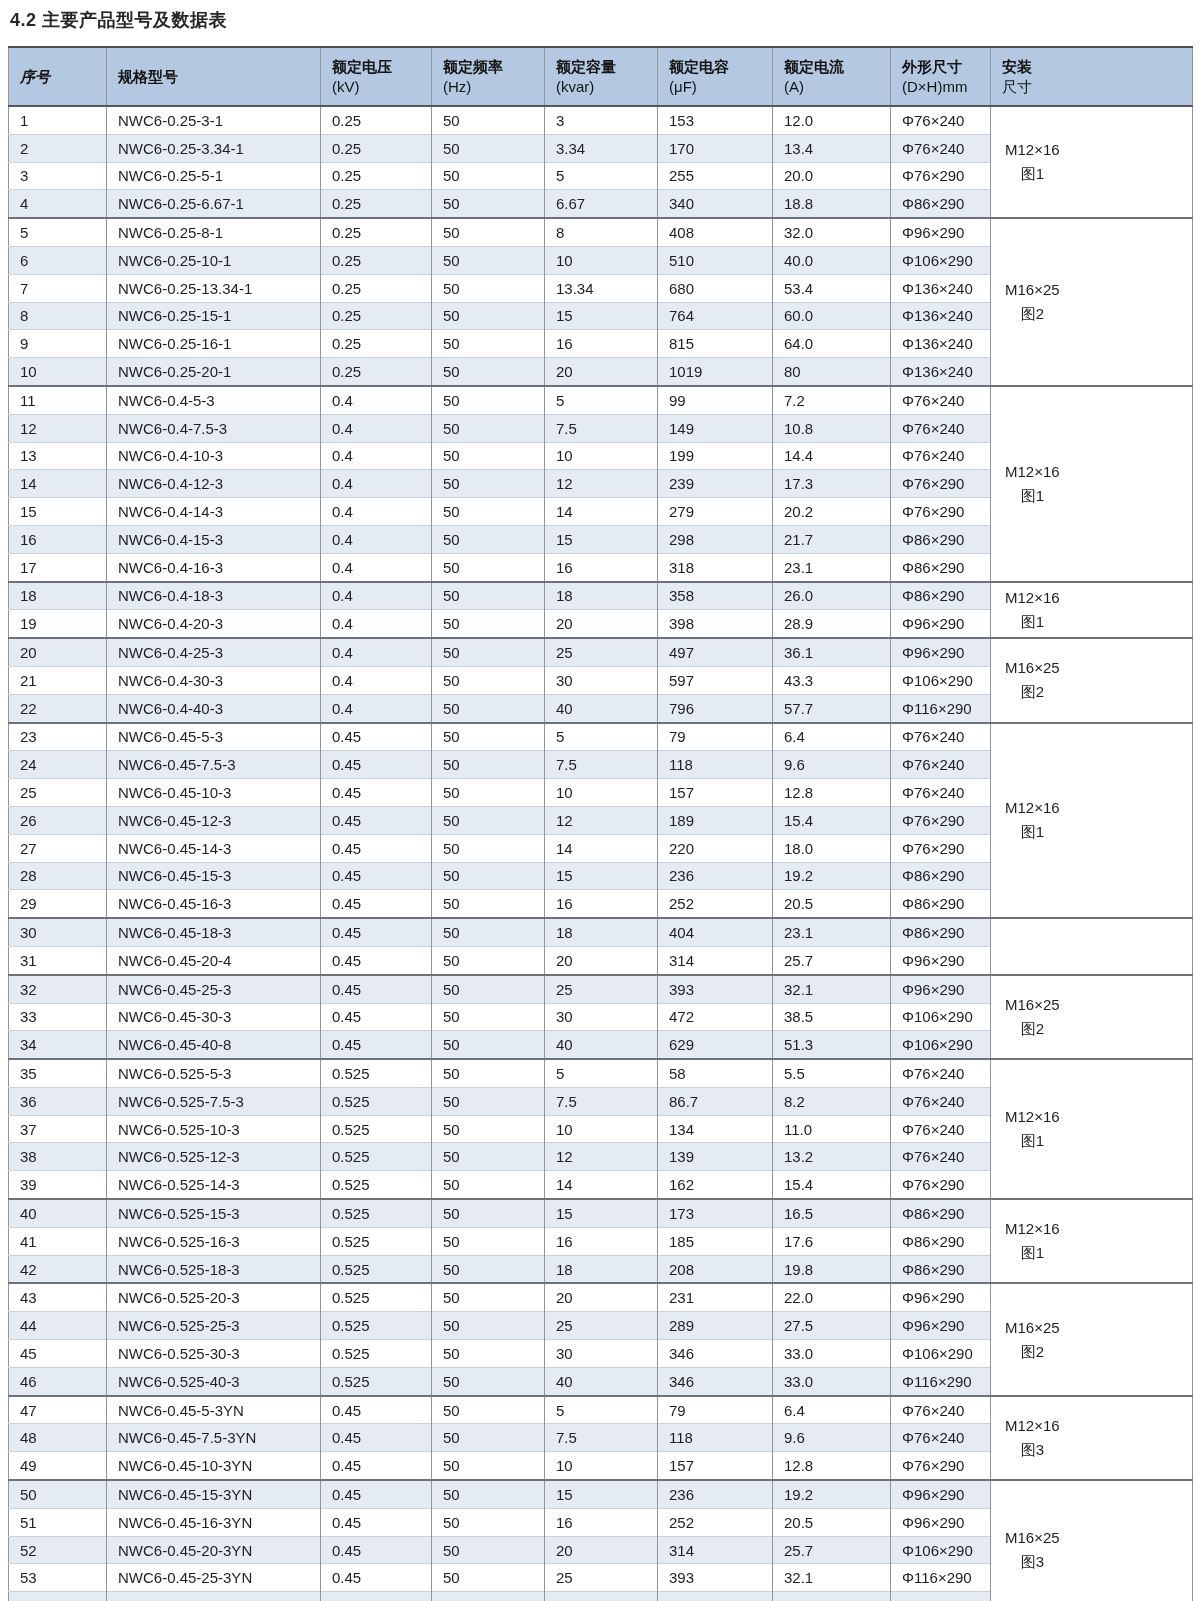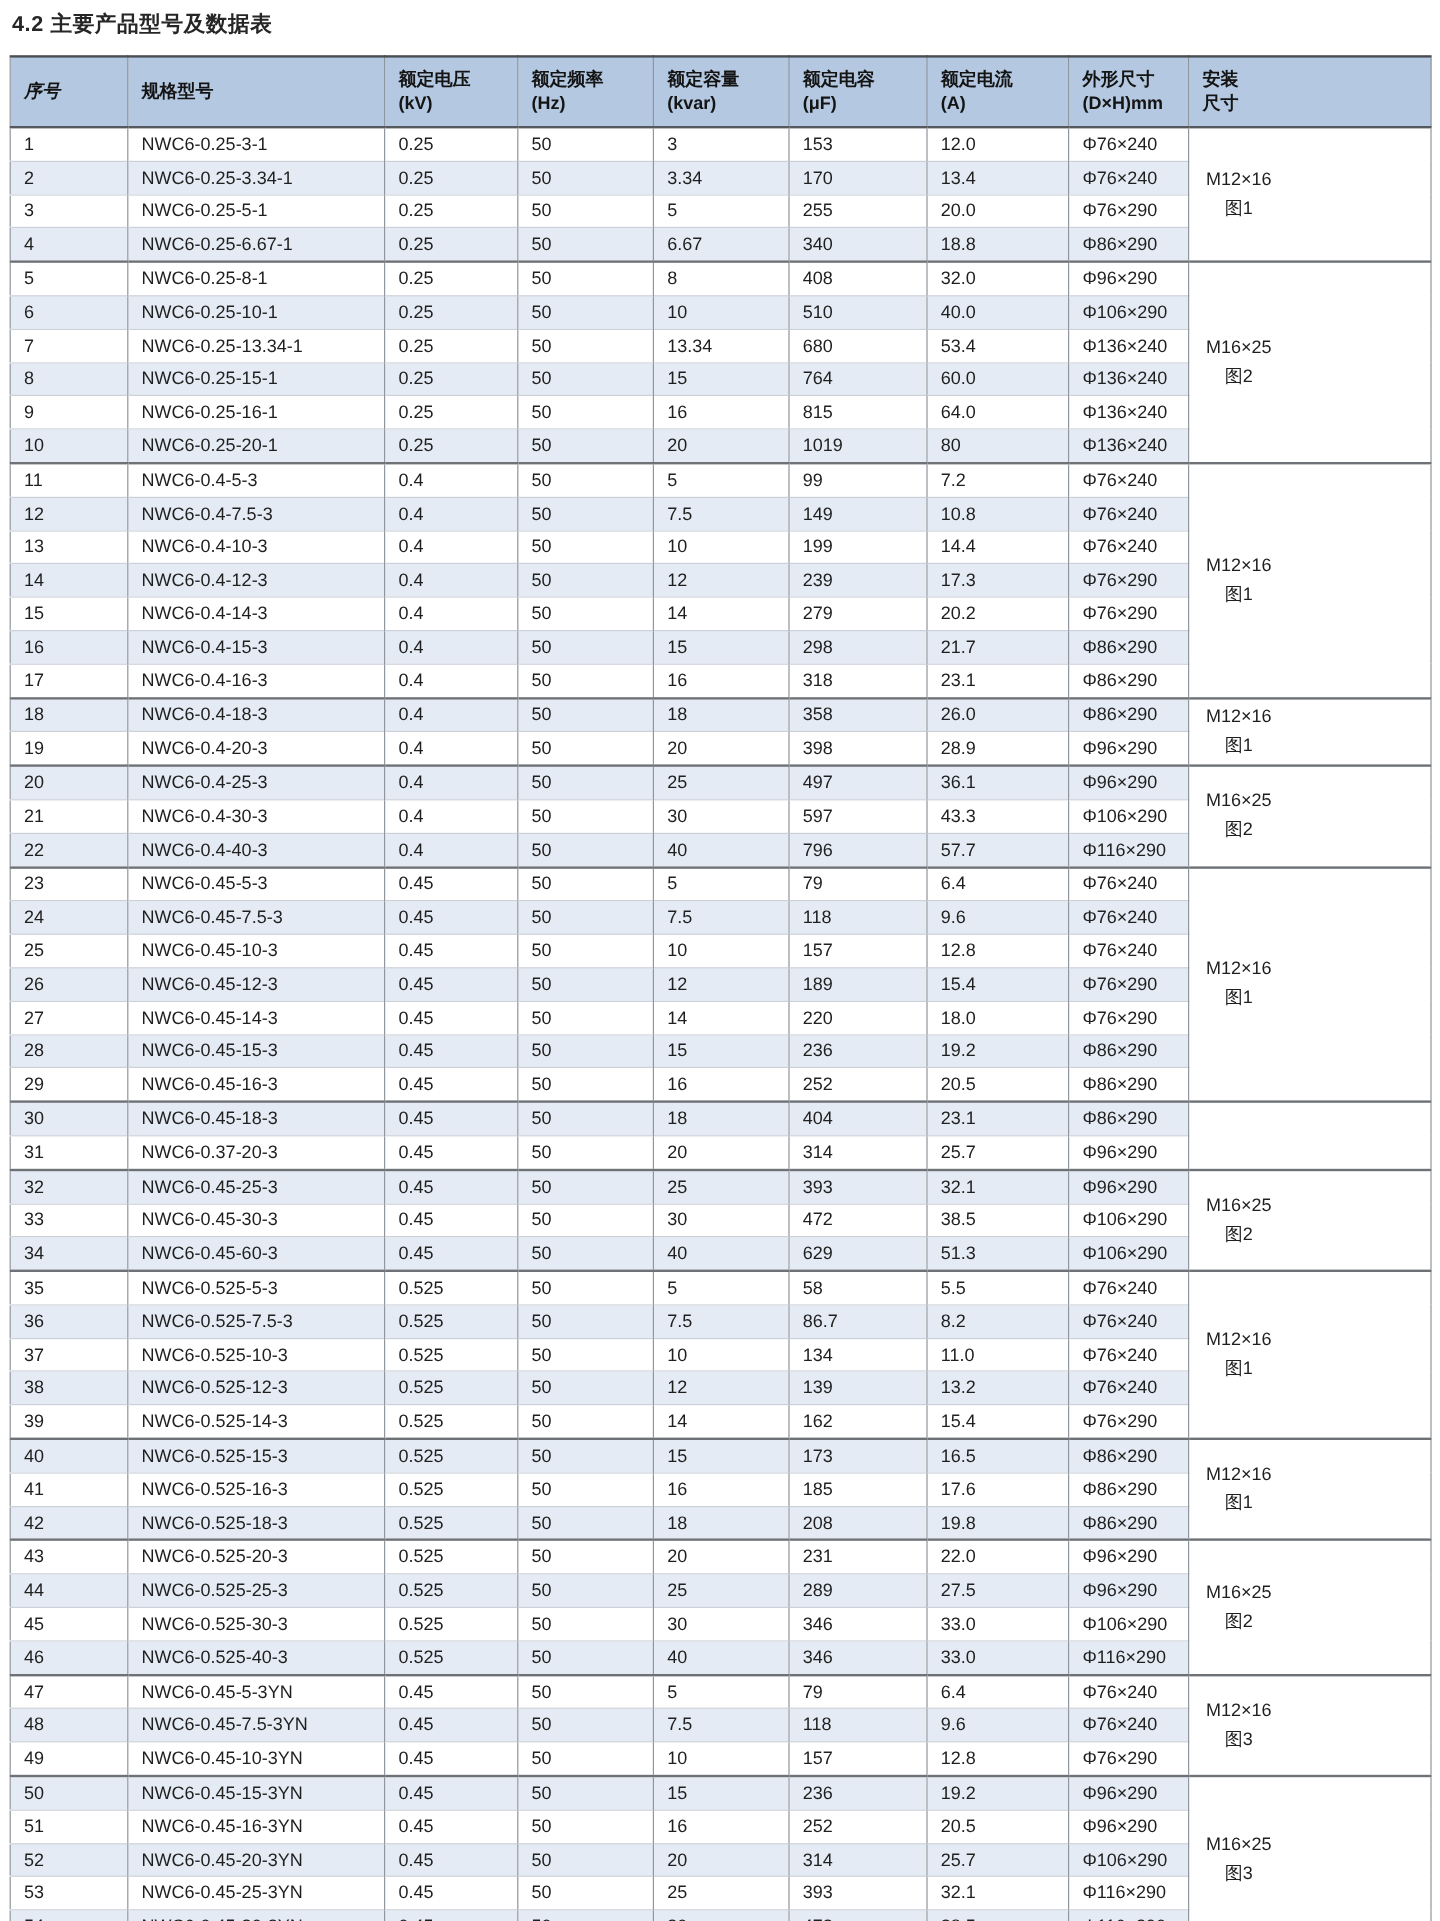--- a/index.html
+++ b/index.html
@@ -51,21 +51,21 @@
     font-weight: bold;
     font-size: 15px;
     color: #141414;
     height: 53px;
     padding: 2px 4px 2px 11px;
     border-left: 1px solid #8f969e;
     border-bottom: 2px solid #55595e;
     line-height: 20px;
   }
   thead th:first-child { border-left: none; font-style: italic; }
-  .h-sub { font-weight: bold; }
+  .h-sub { font-weight: normal; }
 
   tbody td {
     height: 26.8px;
     padding: 0 4px 0 11px;
     border-left: 1px solid #8f969e;
     border-top: 1px solid #ccd1d9;
     vertical-align: middle;
     white-space: nowrap;
     overflow: hidden;
     background: #ffffff;
@@ -447,21 +447,21 @@
           <td>0.45</td>
           <td>50</td>
           <td>18</td>
           <td>404</td>
           <td>23.1</td>
           <td>Φ86×290</td>
           <td class="mount" rowspan="2"></td>
         </tr>
         <tr>
           <td>31</td>
-          <td>NWC6-0.37-20-3</td>
+          <td>NWC6-0.45-20-4</td>
           <td>0.45</td>
           <td>50</td>
           <td>20</td>
           <td>314</td>
           <td>25.7</td>
           <td>Φ96×290</td>
         </tr>
         <tr class="band group-start">
           <td>32</td>
           <td>NWC6-0.45-25-3</td>
@@ -478,21 +478,21 @@
           <td>NWC6-0.45-30-3</td>
           <td>0.45</td>
           <td>50</td>
           <td>30</td>
           <td>472</td>
           <td>38.5</td>
           <td>Φ106×290</td>
         </tr>
         <tr class="band">
           <td>34</td>
-          <td>NWC6-0.45-60-3</td>
+          <td>NWC6-0.45-40-8</td>
           <td>0.45</td>
           <td>50</td>
           <td>40</td>
           <td>629</td>
           <td>51.3</td>
           <td>Φ106×290</td>
         </tr>
         <tr class="group-start">
           <td>35</td>
           <td>NWC6-0.525-5-3</td>

